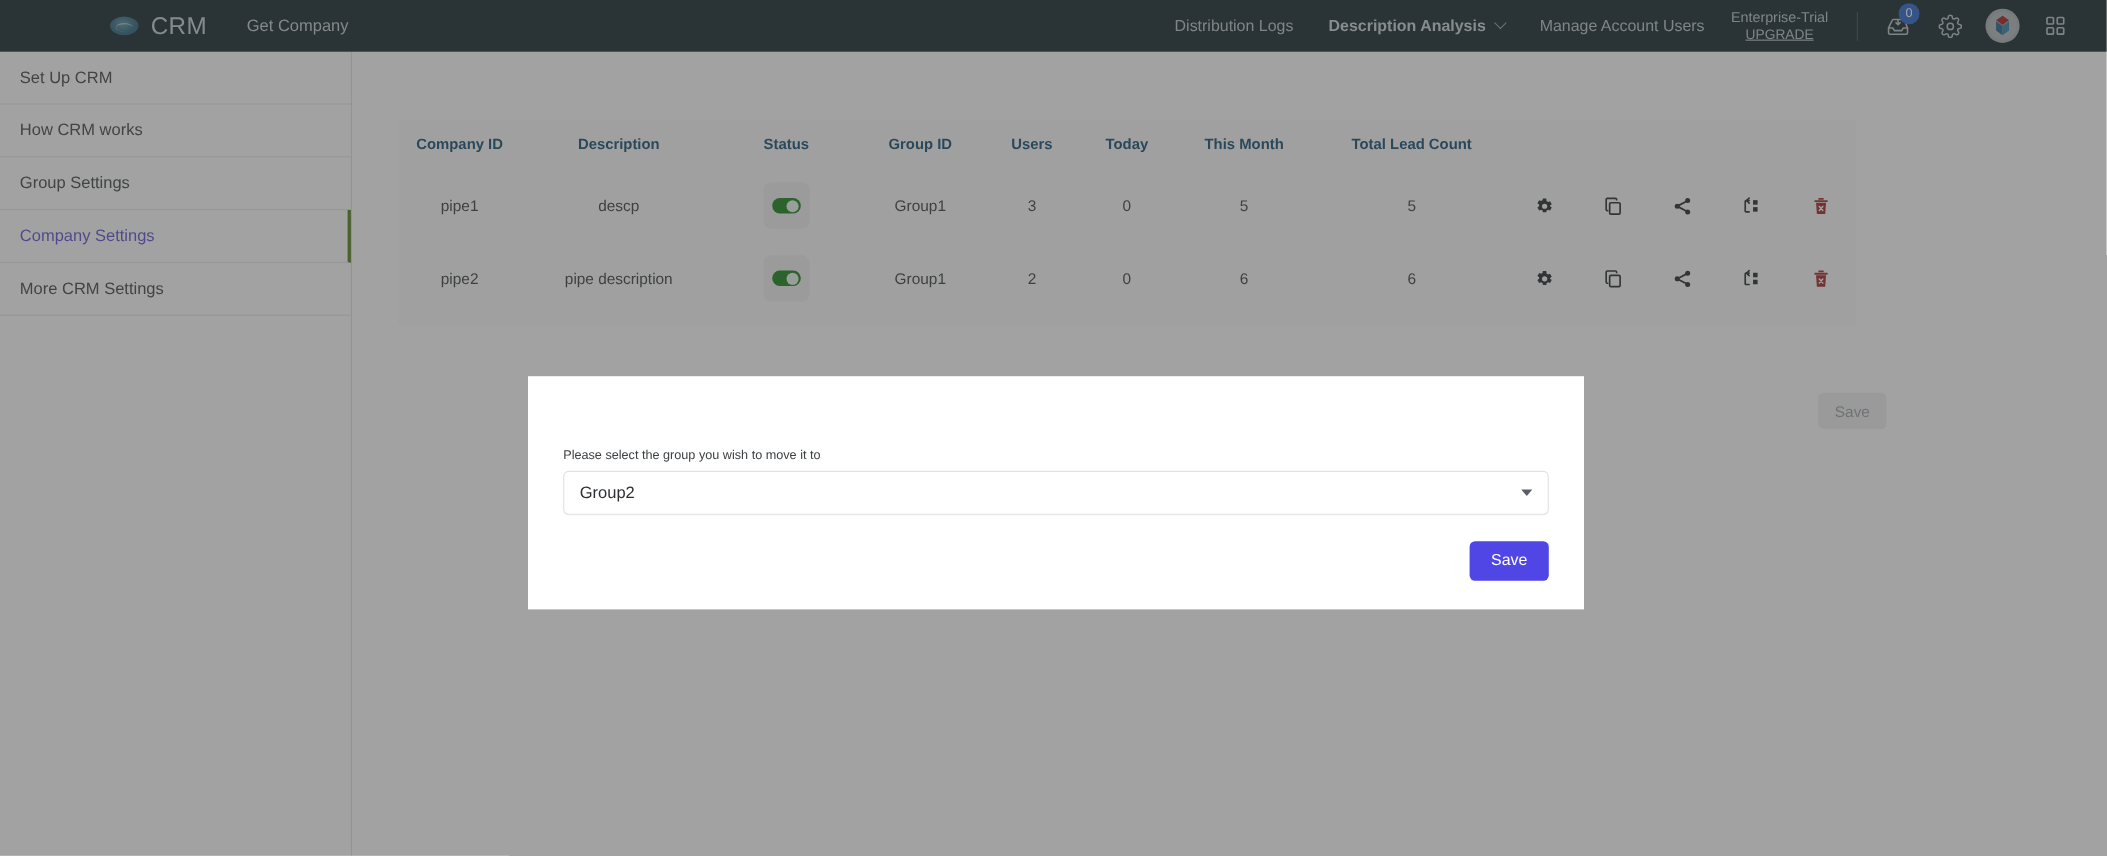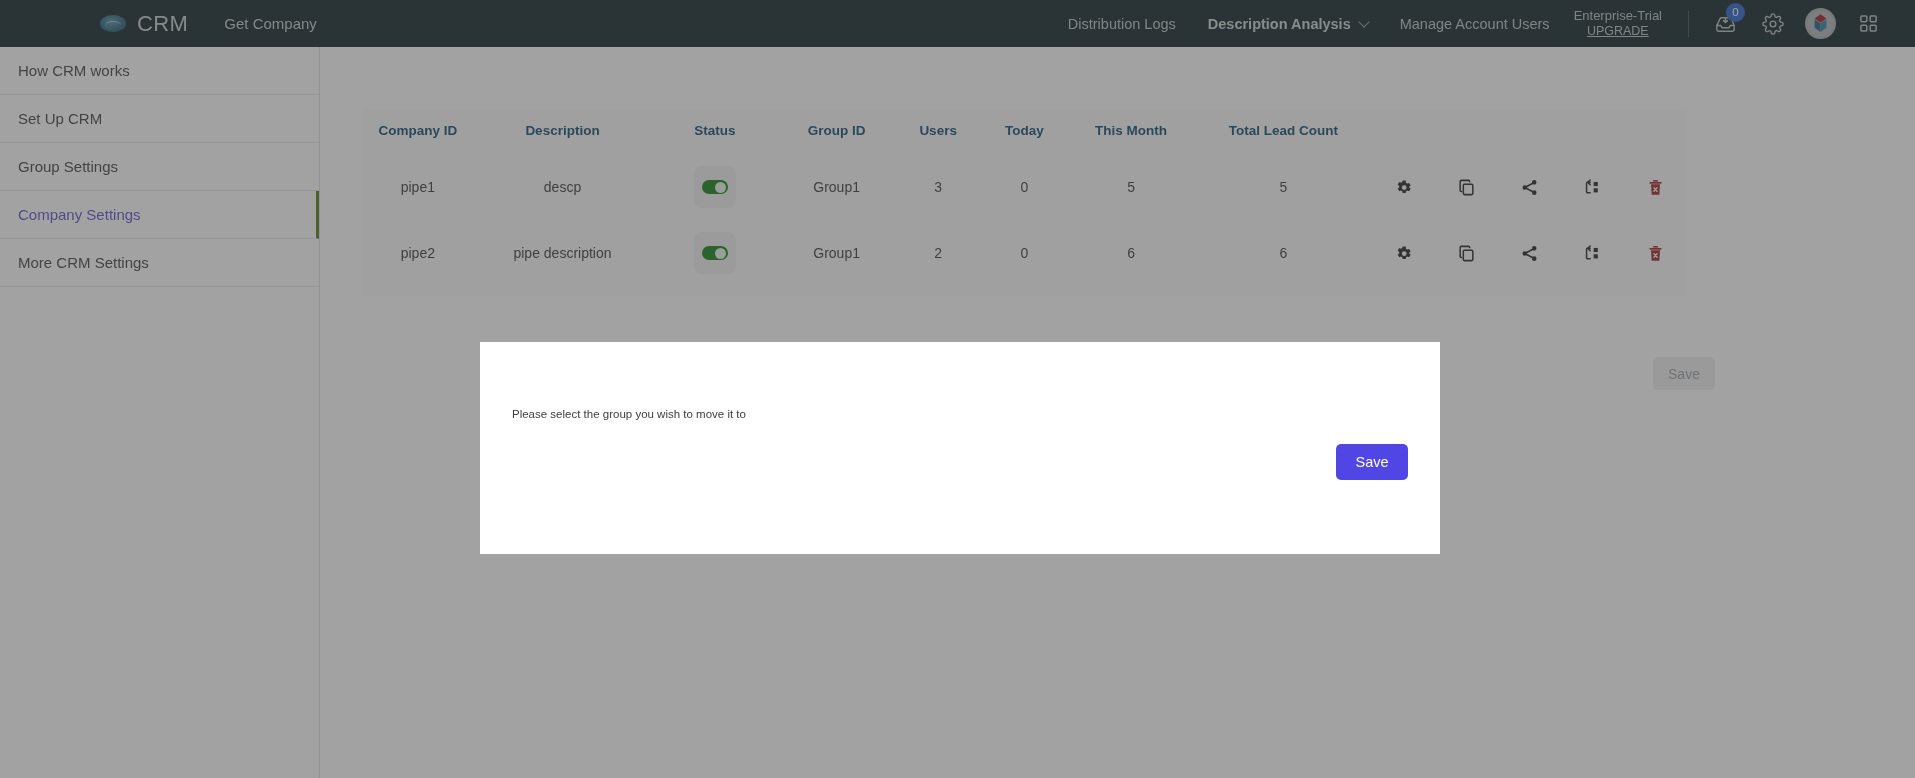--- a/index.html
+++ b/index.html
@@ -365,22 +365,22 @@
         <rect x="2" y="2" width="6.2" height="6.2" rx="1"></rect>
         <rect x="11.8" y="2" width="6.2" height="6.2" rx="1"></rect>
         <rect x="2" y="11.8" width="6.2" height="6.2" rx="1"></rect>
         <rect x="11.8" y="11.8" width="6.2" height="6.2" rx="1"></rect>
       </svg>
     </div>
   </div>
 </div>
 
 <div class="sidebar">
+  <div class="side-item">Set Up CRM</div>
   <div class="side-item">How CRM works</div>
-  <div class="side-item">Set Up CRM</div>
   <div class="side-item">Group Settings</div>
   <div class="side-item active">Company Settings</div>
   <div class="side-item">More CRM Settings</div>
 </div>
 
 <div class="main">
   <div class="table-card">
     <table class="grid">
       <thead>
         <tr>
@@ -526,17 +526,21 @@
   </div>
 
   <button class="save-disabled">Save</button>
 </div>
 
 <div class="overlay"></div>
 
 <div class="modal">
   <div class="modal-label">Please select the group you wish to move it to</div>
 
+  <div class="select-box">
+    <span>Group2</span>
+    <span class="select-caret"></span>
+  </div>
 
   <div class="modal-actions">
     <button class="save-btn">Save</button>
   </div>
 </div>
 
 </body></html>

